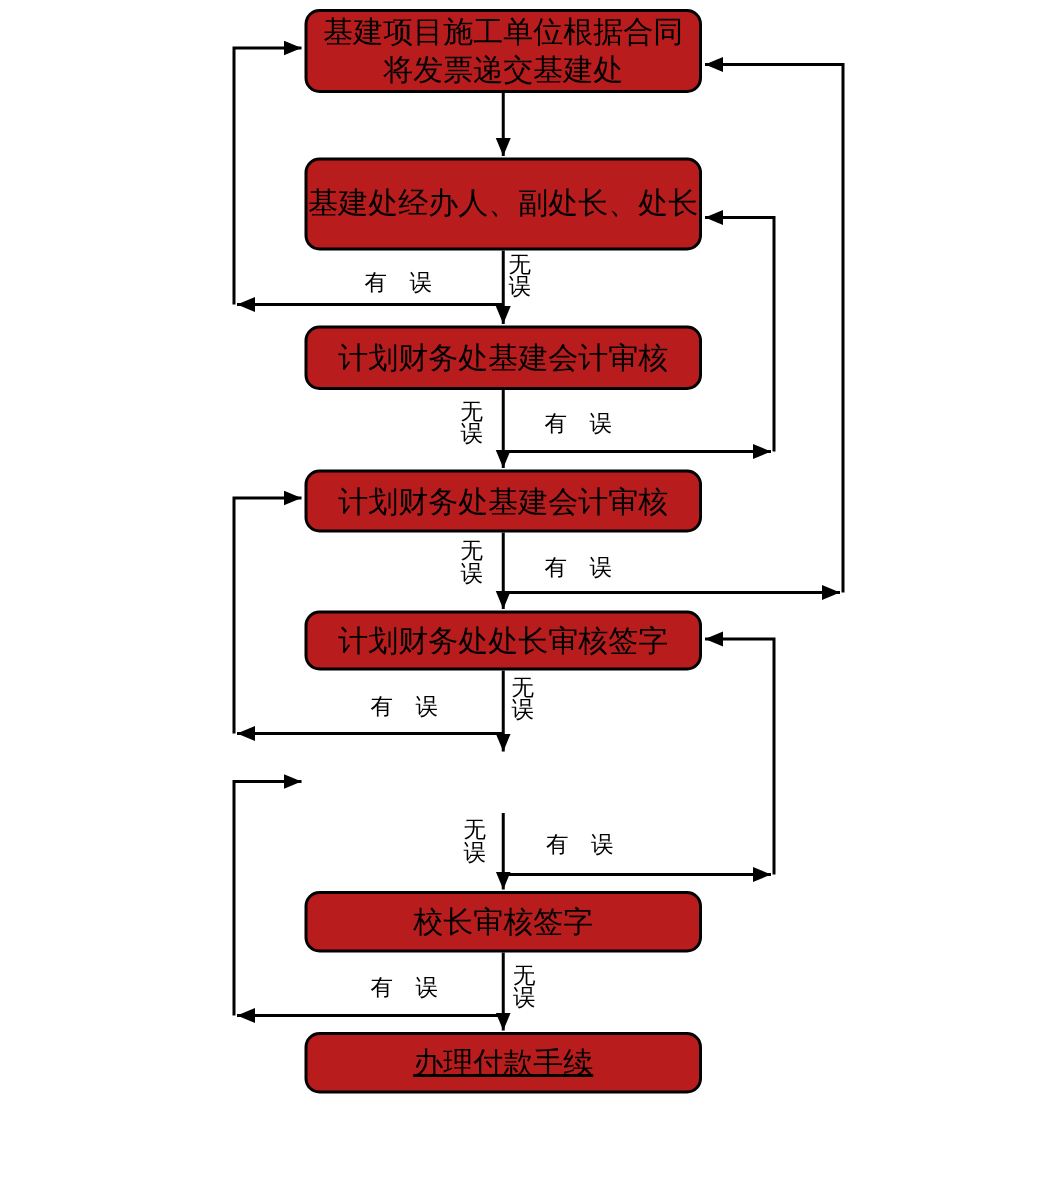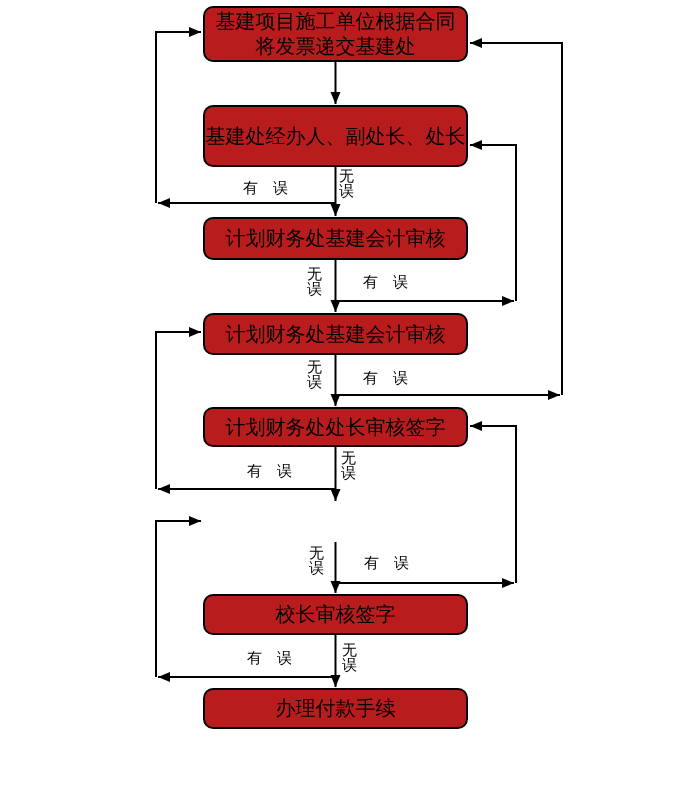--- a/index.html
+++ b/index.html
@@ -14,21 +14,21 @@
     display:flex; flex-direction:column; justify-content:center; align-items:center;
     font-size:20px; line-height:25px; text-align:center;
   }
   .n0 { top:6px;   height:56px; }
   .n1 { top:105px; height:62px;font-family:Liberation Serif, serif; }
   .n2 { top:217px; height:43px; }
   .n3 { top:313px; height:42px; }
   .n4 { top:407px; height:40px; }
   .n5 { top:502px; height:40px; }
   .n6 { top:594px; height:41px; }
-  .n7 { top:688px; height:41px; }
+  .n7 { top:688px; height:41px;text-decoration:underline; }
   .blabel { position:absolute; font-size:15px; line-height:15px; white-space:pre; }
   .blabel.v { width:16px; word-break:break-all; text-align:right; white-space:normal; }
   .l0  { left:243px; top:181px; }
   .l1  { left:338px; top:169px; }
   .l2  { left:306px; top:267px; }
   .l3  { left:363px; top:275px; }
   .l4  { left:306px; top:360px; }
   .l5  { left:363px; top:371px; }
   .l6  { left:247px; top:464px; }
   .l7  { left:340px; top:451px; }

